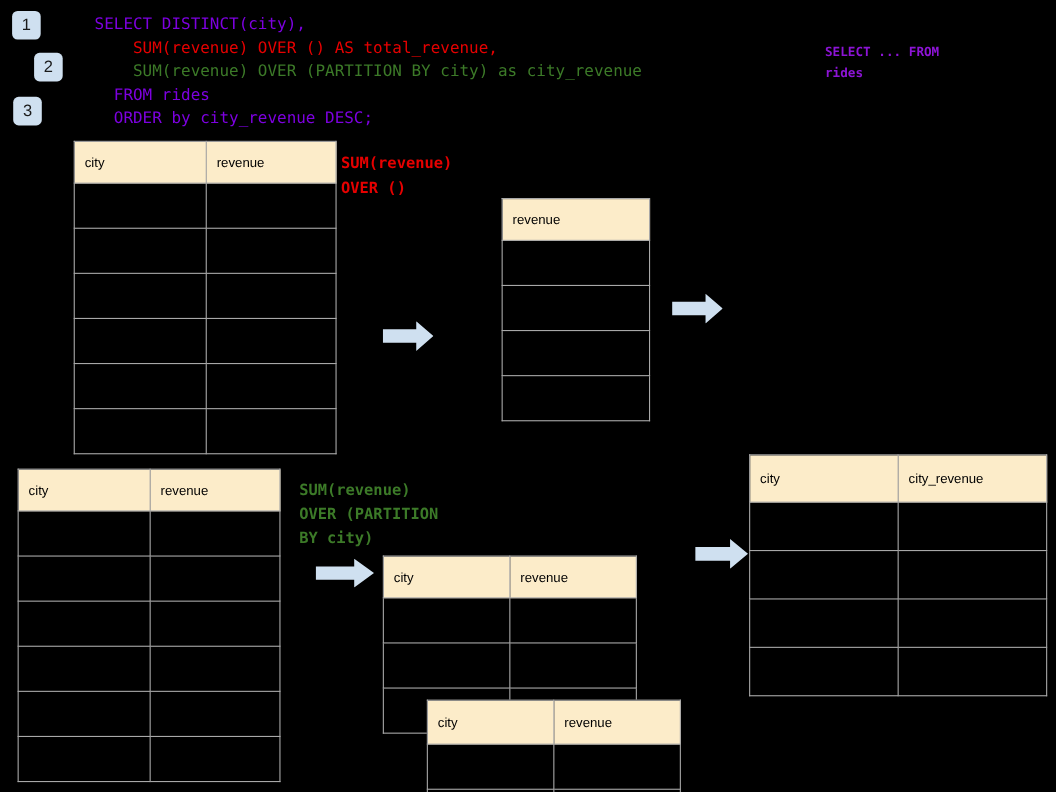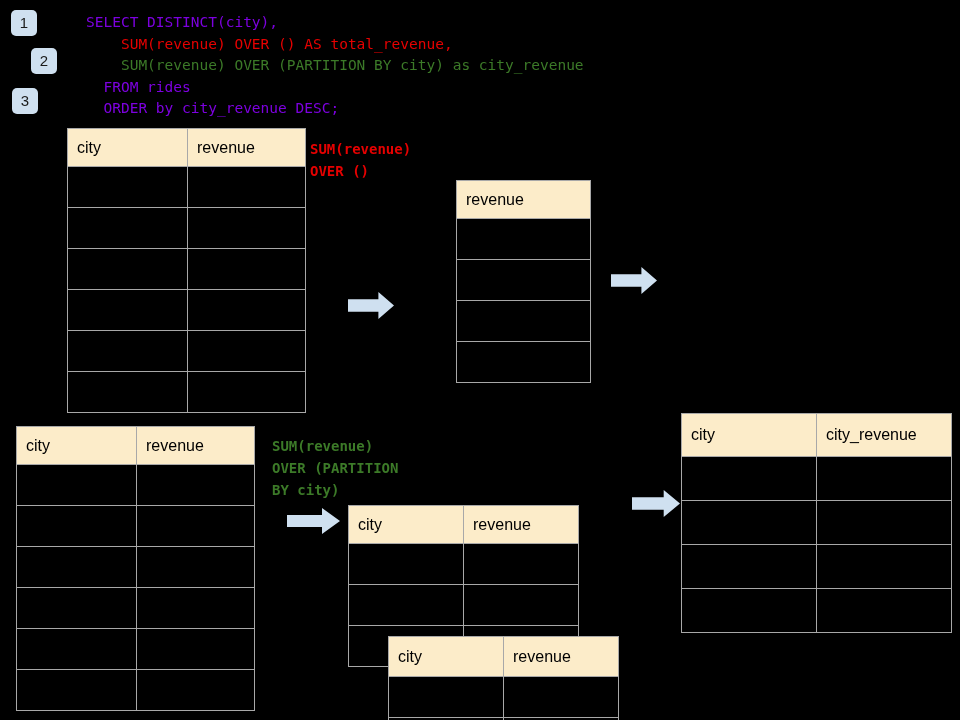--- a/index.html
+++ b/index.html
@@ -71,21 +71,21 @@
   }
   .tbl td {
     border: 1px solid #a8a8a8;
     background: #000000;
     padding: 0;
   }
   .tbl td.hd {
     background: #fcecc9;
     color: #000000;
     font-family: "Liberation Sans", sans-serif;
-    font-size: 16px;
+    font-size: 12px;
     padding: 0 9px;
     vertical-align: middle;
     white-space: nowrap;
   }
 
   
   .arrow { position: absolute; }
 </style>
 </head>
 <body>
@@ -93,20 +93,22 @@
 <div id="canvas">
 
   <div id="badges-layer">
       <div class="badge" style="left: 11px; top: 10px;">1</div>
       <div class="badge" style="left: 31px; top: 48px;">2</div>
       <div class="badge" style="left: 12px; top: 88px;">3</div>
     </div>
 
   <div class="sql-block" id="sql-block" style="left:86px; top:12px;"><div class="sql-line" style="color: rgb(125, 0, 224);">SELECT DISTINCT(city),</div><div class="sql-line" style="color: rgb(230, 0, 0);">    SUM(revenue) OVER () AS total_revenue,</div><div class="sql-line" style="color: rgb(60, 122, 40);">    SUM(revenue) OVER (PARTITION BY city) as city_revenue</div><div class="sql-line" style="color: rgb(125, 0, 224);">  FROM rides</div><div class="sql-line" style="color: rgb(125, 0, 224);">  ORDER by city_revenue DESC;</div></div>
 
+  <div class="sql-note" id="sql-note" style="left: 750px; top: 38px; color: rgb(141, 20, 214);">SELECT ... FROM
+rides</div>
 
   <div id="annotations-layer">
       <div class="annot" style="left: 310px; top: 138px; color: rgb(230, 0, 0);">SUM(revenue)
 OVER ()</div>
       <div class="annot" style="left: 272px; top: 435px; color: rgb(60, 122, 40);">SUM(revenue)
 OVER (PARTITION
 BY city)</div>
     </div>
 
   <div id="tables-layer">

